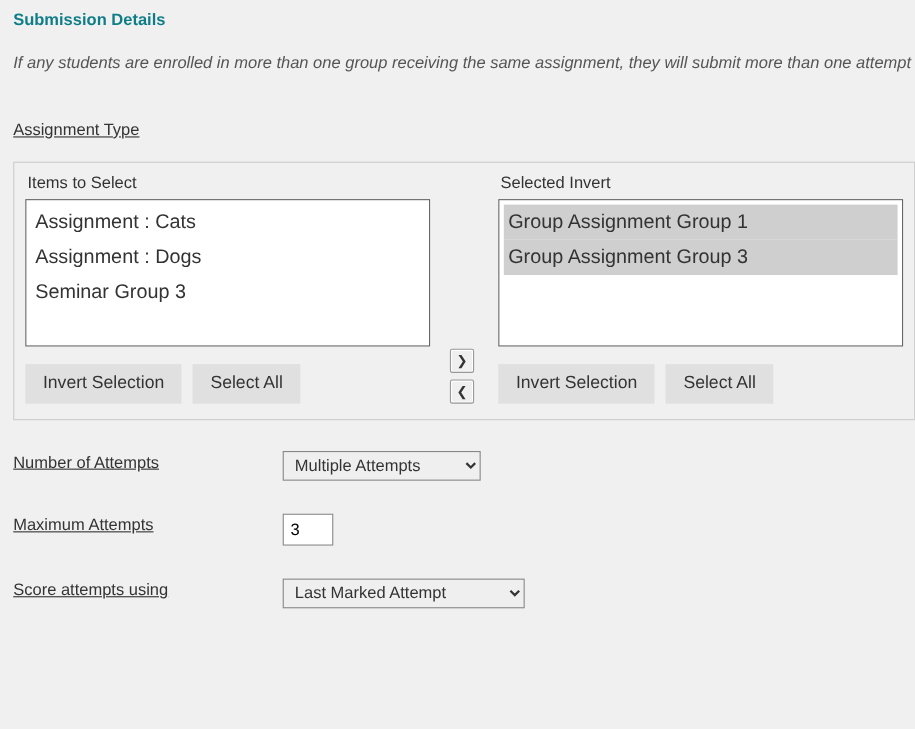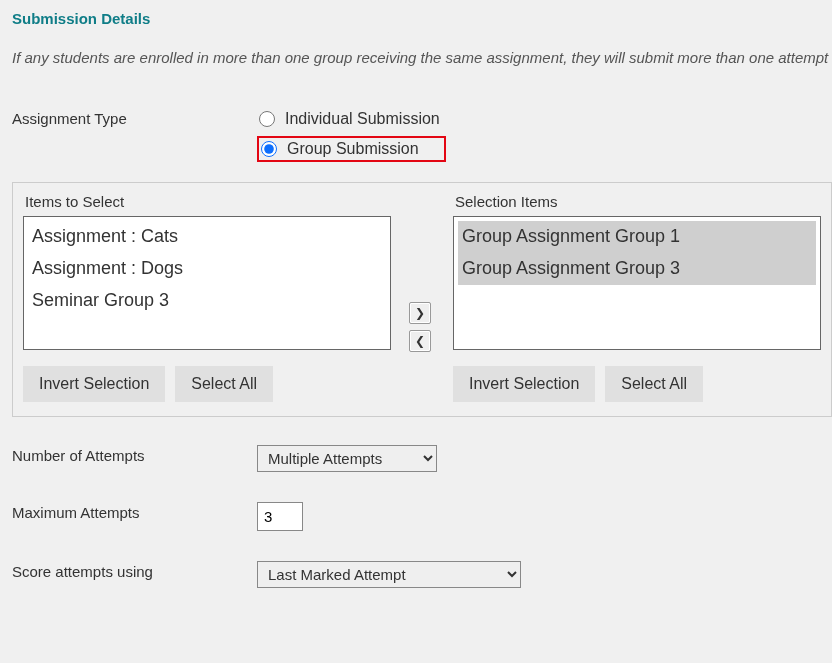--- a/index.html
+++ b/index.html
@@ -31,20 +31,21 @@
       display: flex;
       align-items: flex-start;
       margin-bottom: 20px;
     }
     .row-label {
       width: 245px;
       flex: 0 0 245px;
       color: #333;
       font-size: 15px;
       padding-top: 2px;
+      text-decoration: underline;
     }
     .radio-group { display: flex; flex-direction: column; gap: 6px; }
     .radio-line {
       display: flex;
       align-items: center;
       gap: 10px;
       font-size: 16px;
       color: #333;
       padding: 2px 6px 2px 2px;
     }
@@ -54,21 +55,21 @@
     input[type="radio"] {
       width: 16px;
       height: 16px;
       accent-color: #0d6efd;
     }
     .dual-box {
       border: 1px solid #ccc;
       padding: 10px 10px 14px 10px;
       margin: 10px 0 28px 0;
       display: flex;
-      align-items: center;
+      align-items: flex-end;
       gap: 18px;
       background: #f0f0f0;
       width: 820px;
     }
     .panel { flex: 1; }
     .panel-title {
       font-size: 15px;
       color: #333;
       margin-bottom: 6px;
       padding-left: 2px;
@@ -128,49 +129,39 @@
       box-shadow: inset 0 0 0 1px #fff;
     }
     select {
       font-size: 15px;
       padding: 3px 6px;
       border: 1px solid #888;
       background: #efefef;
       color: #333;
     }
     .sel-attempts { width: 180px; }
-    .sel-score { width: 264px; }
+    .sel-score { width: 220px; }
     input[type="text"].num {
       width: 46px;
       font-size: 15px;
       padding: 5px 6px;
       border: 1px solid #888;
       background: #fff;
     }
     .field-row { margin-bottom: 30px; }
   </style>
 </head>
 <body>
 
 <div class="section-title">Submission Details</div>
 
 <div class="info-text">If any students are enrolled in more than one group receiving the same assignment, they will submit more than one attempt for the assignment.</div>
 
 <div class="row">
   <div class="row-label">Assignment Type</div>
-  <div class="radio-group">
-    <label class="radio-line">
-      <input type="radio" name="atype" style="">
-      <span>Individual Submission</span>
-    </label>
-    <label class="radio-line highlighted">
-      <input type="radio" name="atype" checked="" style="">
-      <span>Group Submission</span>
-    </label>
-  </div>
 </div>
 
 <div class="dual-box">
   <div class="panel">
     <div class="panel-title">Items to Select</div>
     <div class="listbox">
       <div class="opt">Assignment : Cats</div>
       <div class="opt">Assignment : Dogs</div>
       <div class="opt">Seminar Group 3</div>
     </div>
@@ -183,21 +174,21 @@
   <div class="transfer-col">
     <div class="tbtn">
       <span>❯</span>
     </div>
     <div class="tbtn">
       <span>❮</span>
     </div>
   </div>
 
   <div class="panel">
-    <div class="panel-title">Selection Items</div>
+    <div class="panel-title">Selected Invert</div>
     <div class="listbox">
       <div class="opt selected">Group Assignment Group 1</div>
       <div class="opt selected">Group Assignment Group 3</div>
     </div>
     <div class="panel-buttons">
       <button class="btn">Invert Selection</button>
       <button class="btn">Select All</button>
     </div>
   </div>
 </div>

